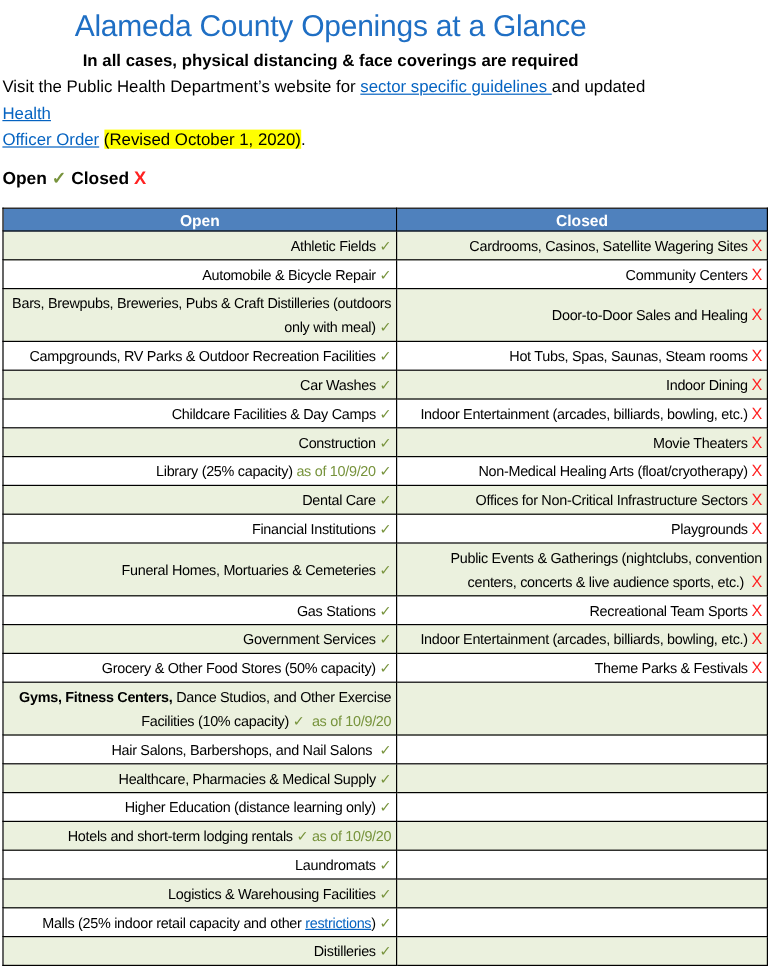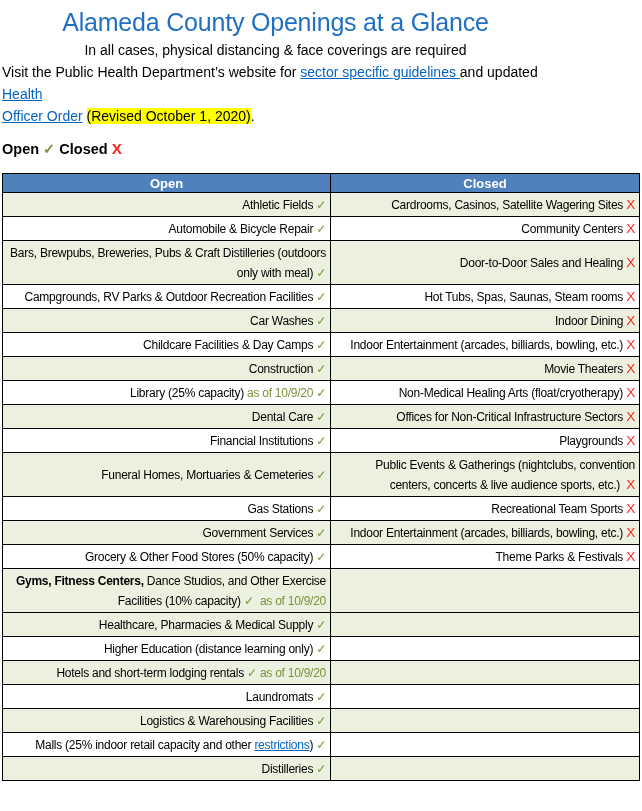--- a/index.html
+++ b/index.html
@@ -4,21 +4,21 @@
 <style>
   :root{
     --title-blue:#1F6FC4; --link-blue:#0563C1; --highlight-yellow:#FFFF00;
     --header-bg:#4F81BD; --header-text:#FFFFFF; --row-green:#EBF1DE;
     --check-green:#77933C; --x-red:#FF2222; --border-black:#000000;
   }
   *{box-sizing:border-box}
   body{margin:0;background:#fff;color:#000;font-family:"Liberation Sans",sans-serif}
   .page{width:551px;padding:6px 2px 2px}
   .doc-title{margin:2px 0 5px;text-align:center;font-size:25px;font-weight:400;color:var(--title-blue);letter-spacing:-0.2px}
-  .subtitle{text-align:center;font-weight:normal;font-size:14px;margin:0 0 3px}
+  .subtitle{text-align:center;font-weight:bold;font-size:14px;margin:0 0 3px}
   .visit{text-align:left;font-size:14px;line-height:22px;margin:0 0 13px;white-space:pre-wrap}
   .legend{font-size:14.5px;font-weight:bold;margin:0 0 16px;white-space:pre-wrap}
   table{width:638px;margin:0 auto;border-collapse:collapse;table-layout:fixed}
   col.open-col{width:51.5%}
   th{background:var(--header-bg);color:var(--header-text);font-size:13px;font-weight:bold;
      border:1.5px solid var(--border-black);height:19px;padding:0;text-align:center}
   td{border:1.5px solid var(--border-black);font-size:12px;letter-spacing:-0.25px;line-height:20px;
      padding:1.5px 4px 1.5px 7px;vertical-align:middle;white-space:pre-wrap;text-align:right}
   tr.row-green td{background:var(--row-green)}
   .seg-plain{}
@@ -104,20 +104,24 @@
           <td><span class="seg-plain">Indoor Entertainment (arcades, billiards, bowling, etc.) </span><span class="seg-x">X</span></td>
         </tr>
         <tr class="row-white">
           <td><span class="seg-plain">Grocery &amp; Other Food Stores (50% capacity) </span><span class="seg-check">✓</span></td>
           <td><span class="seg-plain">Theme Parks &amp; Festivals </span><span class="seg-x">X</span></td>
         </tr>
         <tr class="row-green">
           <td><span class="seg-bold">Gyms, Fitness Centers,</span><span class="seg-plain"> Dance Studios, and Other Exercise Facilities (10% capacity) </span><span class="seg-check">✓</span><span class="seg-note">  as of 10/9/20</span></td>
           <td></td>
         </tr>
+        <tr class="row-white">
+          <td><span class="seg-plain">Hair Salons, Barbershops, and Nail Salons  </span><span class="seg-check">✓</span></td>
+          <td></td>
+        </tr>
         <tr class="row-green">
           <td><span class="seg-plain">Healthcare, Pharmacies &amp; Medical Supply </span><span class="seg-check">✓</span></td>
           <td></td>
         </tr>
         <tr class="row-white">
           <td><span class="seg-plain">Higher Education (distance learning only) </span><span class="seg-check">✓</span></td>
           <td></td>
         </tr>
         <tr class="row-green">
           <td><span class="seg-plain">Hotels and short-term lodging rentals </span><span class="seg-check">✓</span><span class="seg-note"> as of 10/9/20</span></td>

